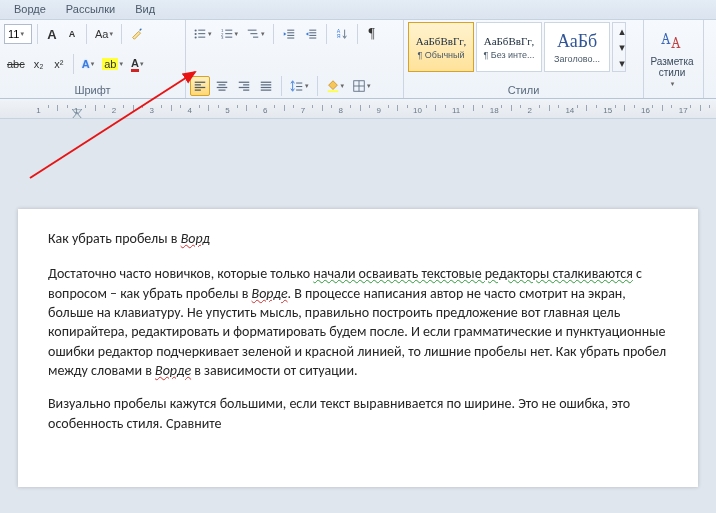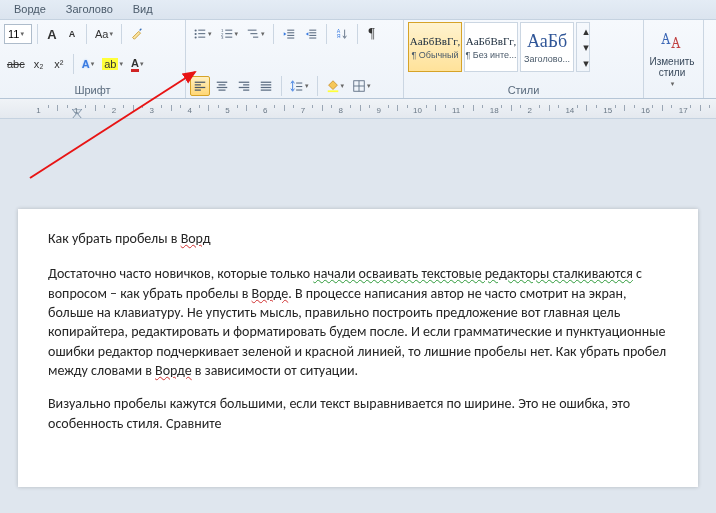--- a/index.html
+++ b/index.html
@@ -14,52 +14,52 @@
   .group-label { text-align: center; font-size: 11px; color: #5a6b7d; padding: 2px 0; }
   .row { display: flex; align-items: center; gap: 2px; height: 24px; }
   .btn { min-width: 18px; height: 20px; display: inline-flex; align-items: center; justify-content: center; padding: 0 2px; border: 1px solid transparent; border-radius: 2px; cursor: pointer; font-size: 11px; color: #333; position: relative;}
   .btn.active { background: linear-gradient(#fff0c0,#ffd776); border: 1px solid #d6a328; }
   .dd::after { content: "▾"; font-size: 7px; margin-left: 1px; color: #666; }
   .sep { width: 1px; height: 20px; background: #cbd6e2; margin: 0 3px; }
 
   .font-sel { width: 28px; height: 20px; border: 1px solid #aebccb; background: #fff; display: inline-flex; align-items: center; padding: 0 3px; font-size: 11px;}
 
   .style-gallery { display: flex; gap: 2px; }
-  .style-item { width: 54px; height: 50px; border: 1px solid #cbd6e2; background: #fff; display: flex; flex-direction: column; align-items: center; justify-content: center; cursor: pointer;}
+  .style-item { width: 66px; height: 50px; border: 1px solid #cbd6e2; background: #fff; display: flex; flex-direction: column; align-items: center; justify-content: center; cursor: pointer;}
   .style-item.sel { border: 1px solid #d6a328; background: linear-gradient(#fff3cf,#ffe29a); }
   .style-sample { font-family: Cambria, serif; color: #203040; }
   .style-name { font-size: 9px; color: #4a5a6a; margin-top: 2px; white-space: nowrap; overflow: hidden; max-width: 60px; }
 
   .big-btn { width: 48px; display: flex; flex-direction: column; align-items: center; justify-content: center; gap: 2px; padding: 4px; cursor: pointer; }
   .big-btn .lbl { font-size: 10px; color: #3a4a5c; text-align: center; line-height: 1.1;}
   
   .ruler { height: 20px; background: linear-gradient(#f0f3f7,#e4e9ef); border-bottom: 1px solid #c5d2e0; position: relative; overflow: hidden; font-size: 8px; color: #6a7886;}
   .ruler-track { position: absolute; left: 0; top: 3px; width: 720px; height: 14px; }
   .rnum { position: absolute; top: 4px; }
   .rtick { position: absolute; top: 3px; width: 1px; height: 4px; background: #9aa6b4;}
   .rindent { position: absolute; top: 7px; width: 10px; height: 8px;}
   
   .page-area { background: #dfe6ee; height: 395px; position: relative; }
   .page { position: absolute; left: 18px; top: 90px; width: 680px; background: #fff; box-shadow: 0 0 4px rgba(0,0,0,.2); padding: 20px 30px 40px 30px; font-family: Calibri, sans-serif; font-size: 14px; line-height: 1.38; color: #262626;}
   .page h1 { font-size: 14px; font-weight: normal; margin-bottom: 16px;}
   .page p { margin-bottom: 14px; }
-  .wavy-r { text-decoration: underline wavy #d03030; text-decoration-thickness: 1px;}
+  .wavy-r { text-decoration: underline wavy #d03030; text-decoration-thickness: 1px; font-style: italic;}
   .wavy-g { text-decoration: underline wavy #2e9a3a; text-decoration-thickness: 1px;}
 
   .arrow { position: absolute; z-index: 50; pointer-events:none;}
   
   svg.icon { width: 14px; height: 14px; }
 </style>
 </head>
 <body>
 
 <div class="ribbon">
   <div class="tabs">
     <div class="tab">Ворде</div>
-    <div class="tab">Заголово</div>
+    <div class="tab">Рассылки</div>
     <div class="tab">Вид</div>
   </div>
   <div class="ribbon-body">
 
     <div class="group" style="width:186px">
       <div class="row">
         <div class="font-sel dd">11</div>
         <div class="sep"></div>
         <div class="btn" style="font-size:13px;font-weight:bold">A</div>
         <div class="btn" style="font-size:9px;font-weight:bold">A</div>
@@ -231,21 +231,21 @@
       </div>
       <div class="group-label">Стили</div>
     </div>
 
     <div class="group" style="width:60px">
       <div class="big-btn dd">
         <svg width="28" height="28" viewBox="0 0 28 28">
             <text x="3" y="18" font-size="16" fill="#3a66b5" font-family="Cambria">A</text>
             <text x="13" y="22" font-size="16" fill="#c04040" font-family="Cambria">A</text>
           </svg>
-        <div class="lbl"><span>Изменить</span><br><span>стили</span></div>
+        <div class="lbl"><span>Разметка</span><br><span>стили</span></div>
       </div>
     </div>
 
   </div>
 </div>
 
 <div class="ruler">
   <div class="ruler-track">
     <svg class="rindent" style="left:72px" viewBox="0 0 10 8">
         <path d="M0 0 H10 L5 6 Z" fill="#dce4ec" stroke="#8093a7"></path>

